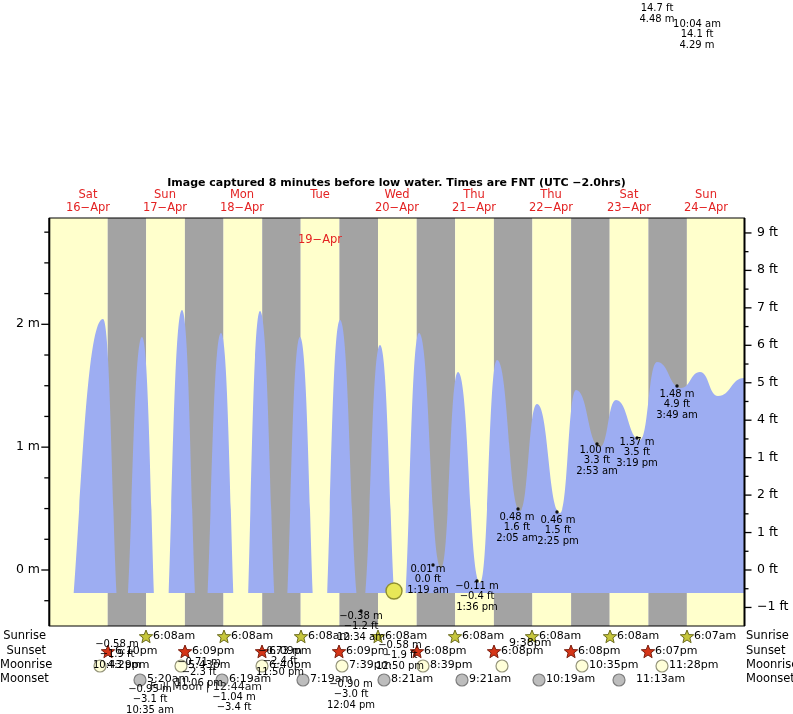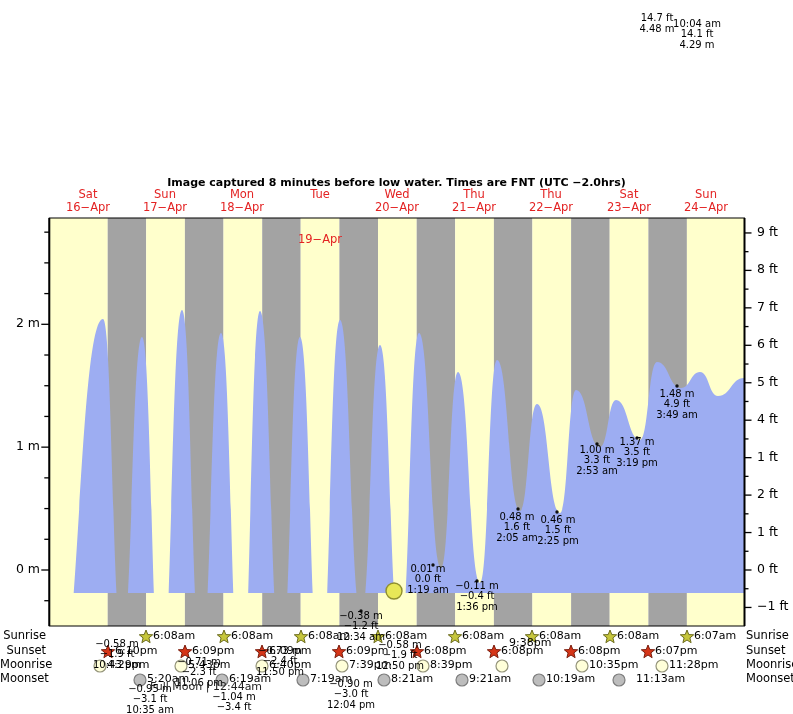--- a/index.html
+++ b/index.html
@@ -230,21 +230,21 @@
       <div class="txt ann center" style="left: 637px; top: 436.5px;">
         <div>1.37 m</div>
         <div>3.5 ft</div>
         <div>3:19 pm</div>
       </div>
       <div class="txt ann center" style="left: 677px; top: 388.5px;">
         <div>1.48 m</div>
         <div>4.9 ft</div>
         <div>3:49 am</div>
       </div>
-      <div class="txt ann center" style="left: 657px; top: 13px;">
+      <div class="txt ann center" style="left: 657px; top: 3px;">
         <div>14.7 ft</div>
         <div>4.48 m</div>
       </div>
       <div class="txt ann center" style="left: 697px; top: 18.5px;">
         <div>10:04 am</div>
         <div>14.1 ft</div>
         <div>4.29 m</div>
       </div>
       <div class="txt astro" style="top: 630px; left: 153px;">6:08am</div>
       <div class="txt astro" style="top: 630px; left: 231px;">6:08am</div>

